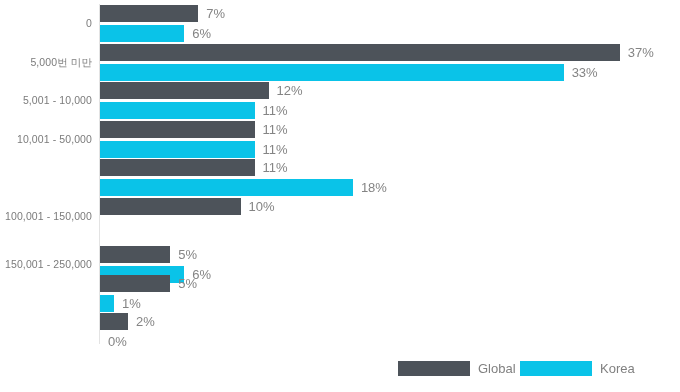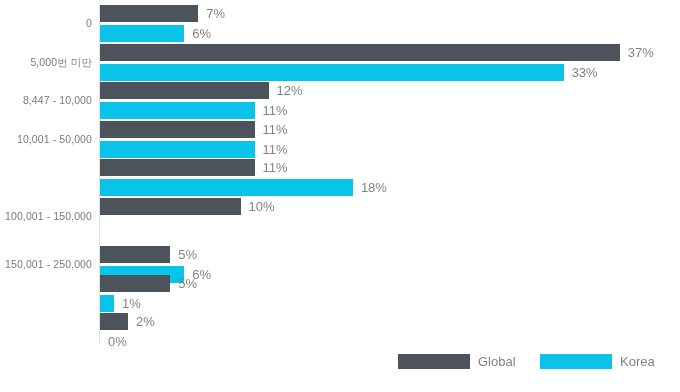--- a/index.html
+++ b/index.html
@@ -93,37 +93,37 @@
     left: 0;
     top: 348px;
     width: 680px;
     height: 44px;
   }
   .legend-item {
     position: absolute;
     top: 6px;
     height: 22px;
     display: flex;
-    align-items: flex-start;
+    align-items: flex-end;
   }
   .legend-swatch {
     width: 72px;
     height: 15px;
     display: block;
   }
   .legend-swatch.global { background: #4d535a; }
   .legend-swatch.korea  { background: #0ac3e8; }
   .legend-text {
     font-size: 13px;
     color: #808080;
     margin-left: 8px;
     white-space: nowrap;
   }
   #legend-global { left: 398px; }
-  #legend-korea  { left: 540px; }
+  #legend-korea  { left: 520px; }
 </style>
 </head>
 <body>
 
 <div id="chart-root">
 
   <div class="plot" id="plot-area">
     <div class="axis-line"></div>
 
   <div class="group" style="top: 4px;">
@@ -142,21 +142,21 @@
         <div class="bar-row global" style="width: 580px;">
           <div class="bar global" style="width: 519.85px;"></div>
           <span class="val-label" style="left: 527.85px;">37%</span>
         </div>
         <div class="bar-row korea" style="width: 580px;">
           <div class="bar korea" style="width: 463.65px;"></div>
           <span class="val-label" style="left: 471.65px;">33%</span>
         </div>
       </div>
       <div class="group" style="top: 81px;">
-        <div class="cat-label">8,447 - 10,000</div>
+        <div class="cat-label">5,001 - 10,000</div>
         <div class="bar-row global" style="width: 648px;">
           <div class="bar global" style="width: 168.6px;"></div>
           <span class="val-label" style="left: 176.6px;">12%</span>
         </div>
         <div class="bar-row korea" style="width: 580px;">
           <div class="bar korea" style="width: 154.55px;"></div>
           <span class="val-label" style="left: 162.55px;">11%</span>
         </div>
       </div>
       <div class="group" style="top: 119.5px;">

